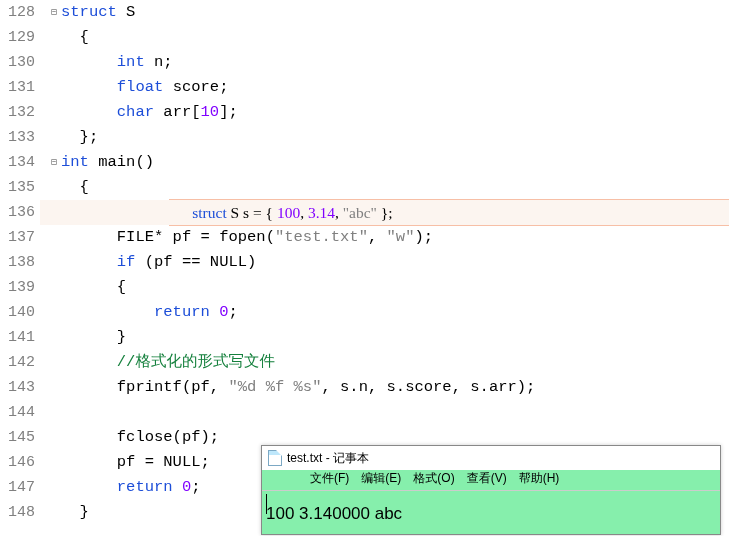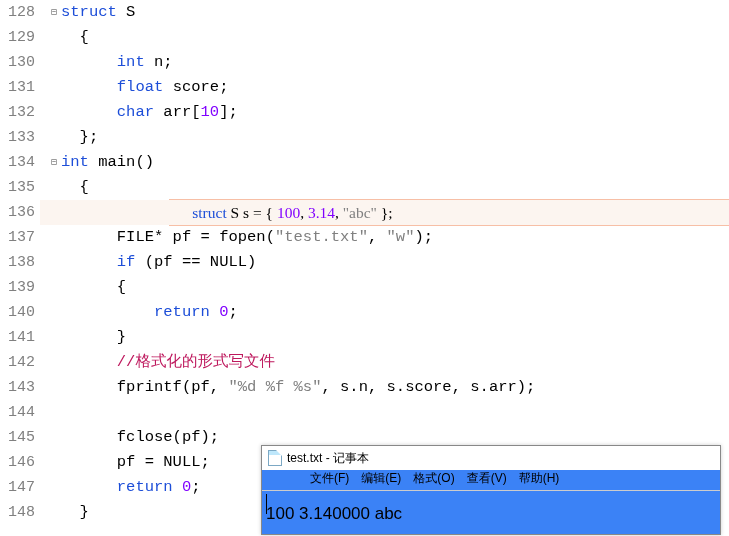--- a/index.html
+++ b/index.html
@@ -8,23 +8,23 @@
     .line { display:flex; height:25px; line-height:25px; white-space:pre;align-items:center; }
     .gutter { width:40px; text-align:right; padding-right:5px; color:#808080; background:#fff; user-select:none; font-size:15px; }
     .mark { width:7px; background:#F2D426; }
     .fold { width:14px; background:#fff; text-align:center; color:#808080; font-size:10px; line-height:25px; cursor:pointer; user-select:none; }
     .code { flex:1; padding-left:0; position:relative; }
     .hl { background:#FCF5F0;gap:36px; }
     .hl .code { border-top:1px solid #F7BFA6; border-bottom:1px solid #F7BFA6;font-family:Liberation Serif, serif; }
     .kw-blue { color:#1d4ed8; }
     .kw-purple { color:#8000FF; }
     .str { color:#808080; }
-    .comment { color:#be185d; }
+    .comment { color:#15803d; }
     .txt { color:#000; }
-    .notepad { position:absolute; left:261px; top:445px; width:460px; height:90px; background:#3b82f6; border:1px solid #888; box-shadow:0 0 4px rgba(0,0,0,.2); font-family:"Microsoft YaHei","SimSun",Arial,sans-serif; font-size:12px; }
+    .notepad { position:absolute; left:261px; top:445px; width:460px; height:90px; background:#86efac; border:1px solid #888; box-shadow:0 0 4px rgba(0,0,0,.2); font-family:"Microsoft YaHei","SimSun",Arial,sans-serif; font-size:12px; }
     .np-title { height:24px; display:flex; align-items:center; padding:0 6px; gap:5px; background:#fff; }
     .np-icon { width:14px; height:16px; background:linear-gradient(#BEE7FB 30%, #fff 30%); border:1px solid #7CA8C4; position:relative; }
     .np-icon::after { content:""; position:absolute; right:-1px; top:-1px; border:3px solid transparent; border-right-color:#fff; border-top-color:#fff; }
     .np-tt { color:#000; }
     .np-menu { height:20px; display:flex; gap:12px; padding:0 8px; color:#000;margin-left:40px; }
     .np-menu span { cursor:default; }
     .np-body { border-top:1px solid #ccc; padding:13px 4px; font-family:Consolas,"Arial",sans-serif; font-size:17px; position:relative; }
     .cursor-bar { position:absolute; left:4px; top:3px; width:1px; height:20px; background:#000; }
     
   </style>

